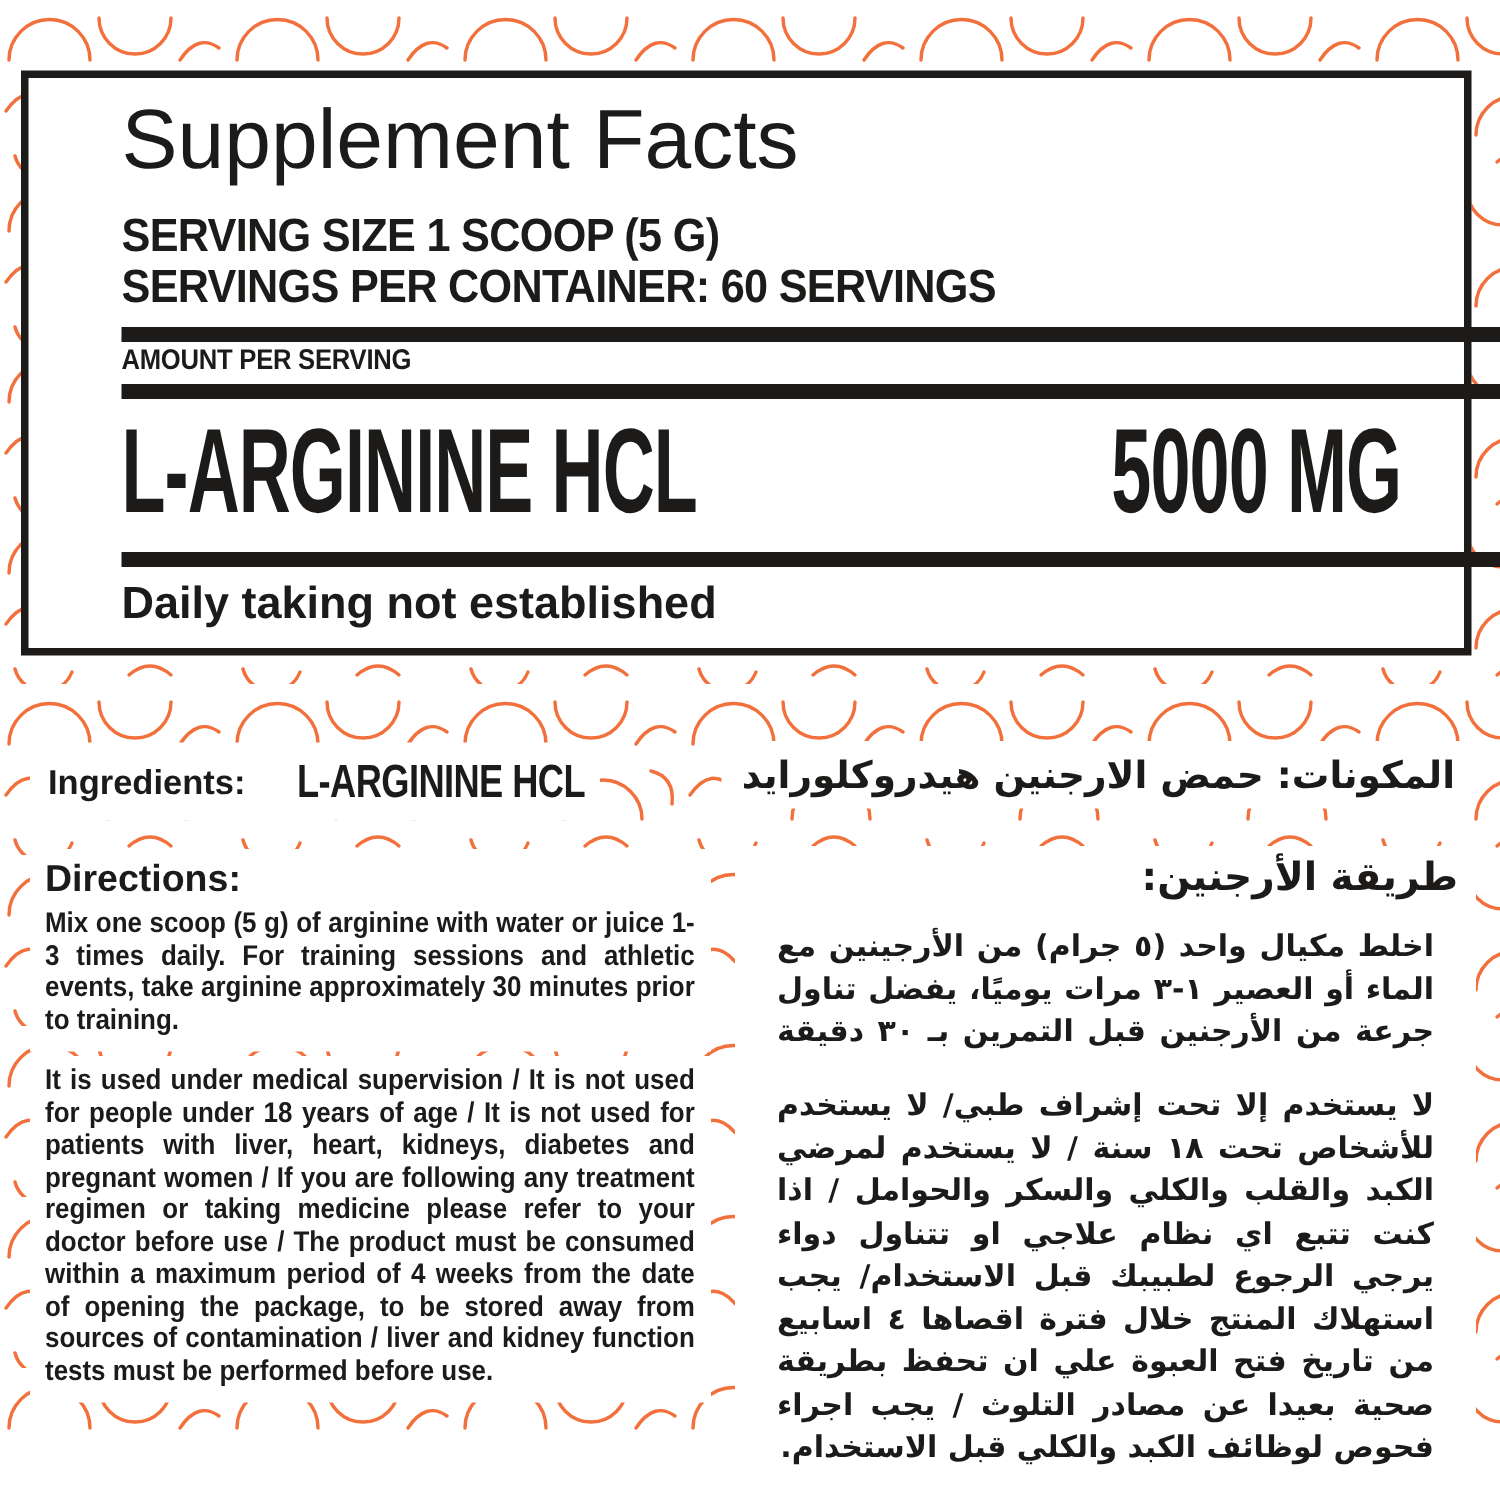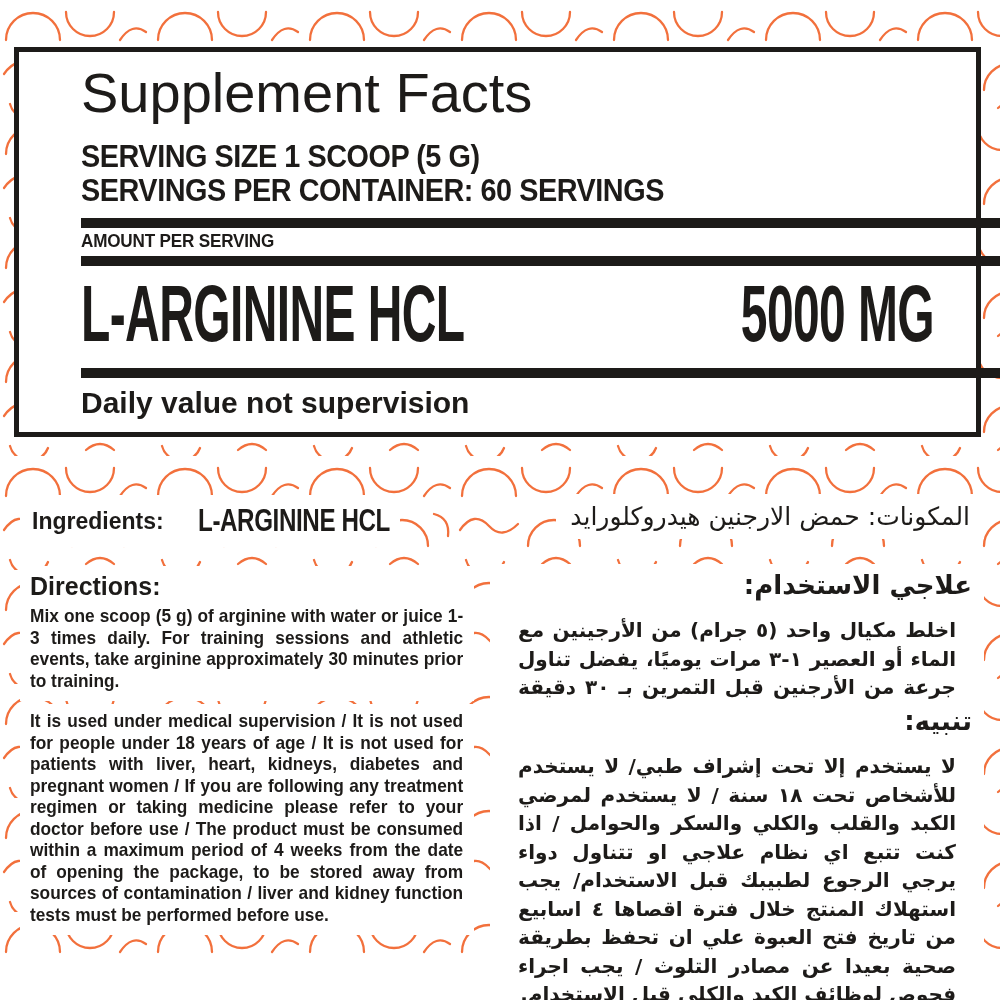--- a/index.html
+++ b/index.html
@@ -61,21 +61,21 @@
 
   #dir-en  { left:20px; top:566px; width:454px; padding:6px 10px 10px; }
   #warn-en { left:20px; top:704px; width:454px; padding:6px 10px 10px; }
   .h-en { font-size:25px; font-weight:bold; margin:0 0 4px; }
   .b-en {
     font-size:19px; font-weight:bold; line-height:21.5px; margin:0;
     text-align:justify; width:476px; transform:scaleX(.91); transform-origin:0 0;
   }
 
   .ar { direction:rtl; font-family:"DejaVu Sans", sans-serif; }
-  #ing-ar  { right:16px; top:494px; padding:8px 14px; font-size:25px; font-weight:normal; white-space:nowrap; }
+  #ing-ar  { right:16px; top:494px; padding:8px 14px; font-size:25px; font-weight:bold; white-space:nowrap; }
   #dir-ar  { right:16px; top:564px; width:494px; padding:6px 12px 10px; }
   #warn-ar { right:16px; top:700px; width:494px; padding:6px 12px 10px; }
   .h-ar { font-size:26px; font-weight:bold; margin:0 0 6px; text-align:right; }
   .b-ar { font-size:20px; font-weight:bold; line-height:28.5px; margin:16px; text-align:justify; }
 </style>
 </head>
 <body>
 
 <div class="stage">
 
@@ -103,43 +103,42 @@
       <div class="p-serv">
         <div>SERVING SIZE 1 SCOOP (5 G)</div>
         <div>SERVINGS PER CONTAINER: 60 SERVINGS</div>
       </div>
       <div class="bar bar1"></div>
       <div class="p-aps">AMOUNT PER SERVING</div>
       <div class="bar bar2"></div>
       <div class="p-big-left">L-ARGININE HCL</div>
       <div class="p-big-right">5000 MG</div>
       <div class="bar bar3"></div>
-      <div class="p-daily">Daily value not supervision</div>
+      <div class="p-daily">Daily taking not established</div>
     </div>
   </div>
 
   <div class="wbox" id="ing-en">
     <span class="ing-label">Ingredients:</span>
     <span class="ing-value">L-ARGININE HCL</span>
   </div>
 
   <div class="wbox" id="dir-en">
     <h2 class="h-en">Directions:</h2>
     <p class="b-en">Mix one scoop (5 g) of arginine with water or juice 1-3 times daily. For training sessions and athletic events, take arginine approximately 30 minutes prior to training.</p>
   </div>
 
   <div class="wbox" id="warn-en">
     <p class="b-en">It is used under medical supervision / It is not used for people under 18 years of age / It is not used for patients with liver, heart, kidneys, diabetes and pregnant women / If you are following any treatment regimen or taking medicine please refer to your doctor before use / The product must be consumed within a maximum period of 4 weeks from the date of opening the package, to be stored away from sources of contamination / liver and kidney function tests must be performed before use.</p>
   </div>
 
   <div class="wbox ar" id="ing-ar">المكونات: حمض الارجنين هيدروكلورايد</div>
 
   <div class="wbox ar" id="dir-ar">
-    <h2 class="h-ar">علاجي الاستخدام:</h2>
+    <h2 class="h-ar">طريقة الأرجنين:</h2>
     <p class="b-ar">اخلط مكيال واحد (٥ جرام) من الأرجينين مع الماء أو العصير ١-٣ مرات يوميًا، يفضل تناول جرعة من الأرجنين قبل التمرين بـ ٣٠ دقيقة .</p>
   </div>
 
   <div class="wbox ar" id="warn-ar">
-    <h2 class="h-ar">تنبيه:</h2>
     <p class="b-ar">لا يستخدم إلا تحت إشراف طبي/ لا يستخدم للأشخاص تحت ١٨ سنة / لا يستخدم لمرضي الكبد والقلب والكلي والسكر والحوامل / اذا كنت تتبع اي نظام علاجي او تتناول دواء يرجي الرجوع لطبيبك قبل الاستخدام/ يجب استهلاك المنتج خلال فترة اقصاها ٤ اسابيع من تاريخ فتح العبوة علي ان تحفظ بطريقة صحية بعيدا عن مصادر التلوث / يجب اجراء فحوص لوظائف الكبد والكلي قبل الاستخدام.</p>
   </div>
 
 </div>
 
 </body></html>

